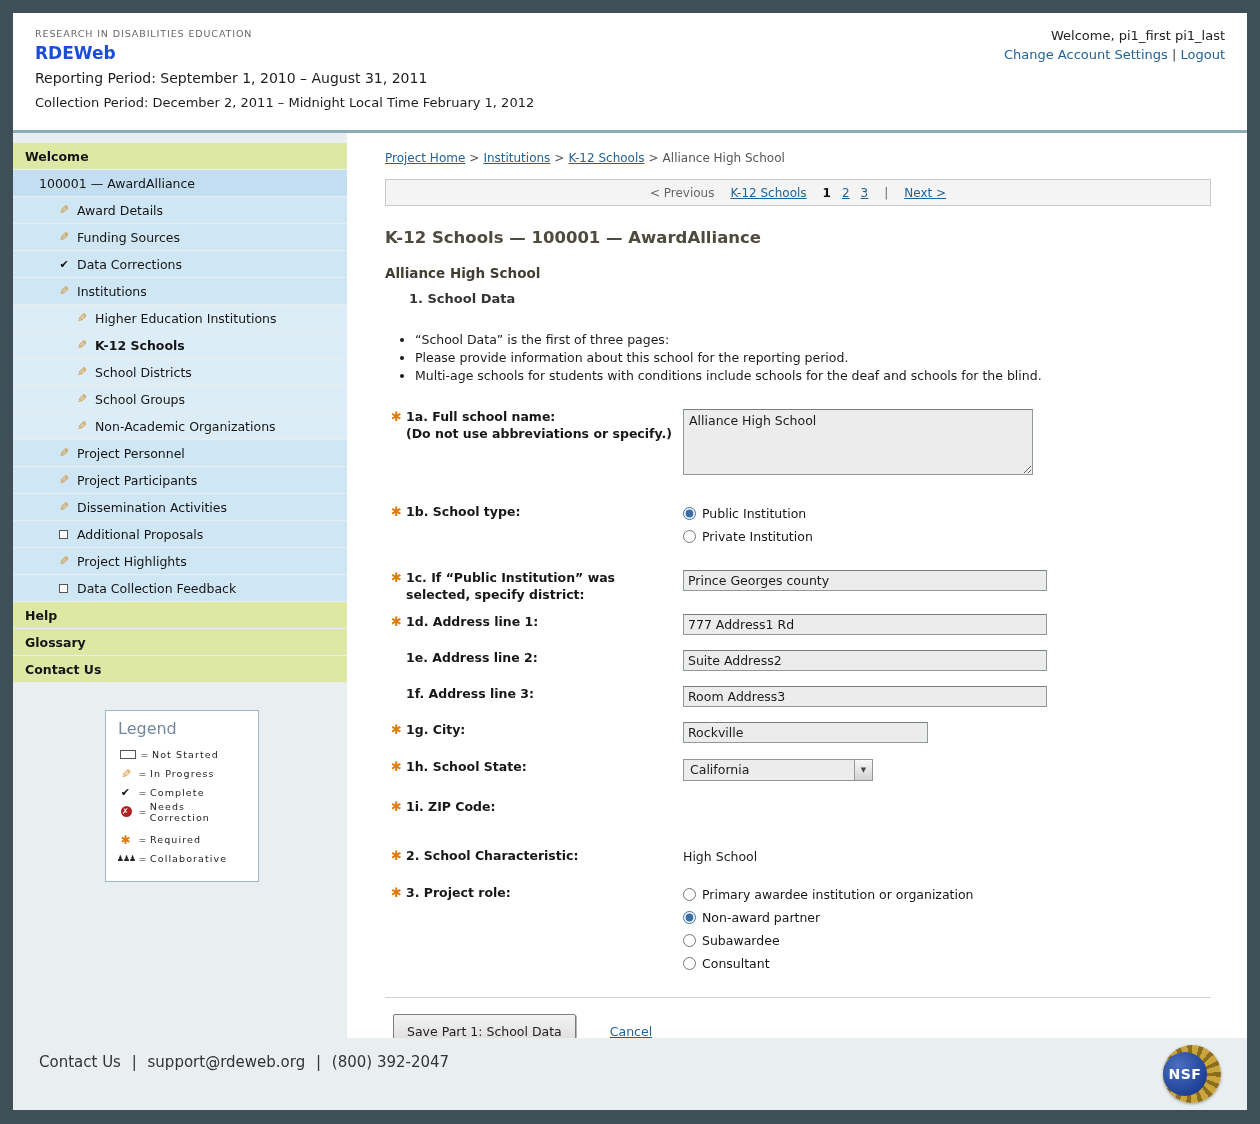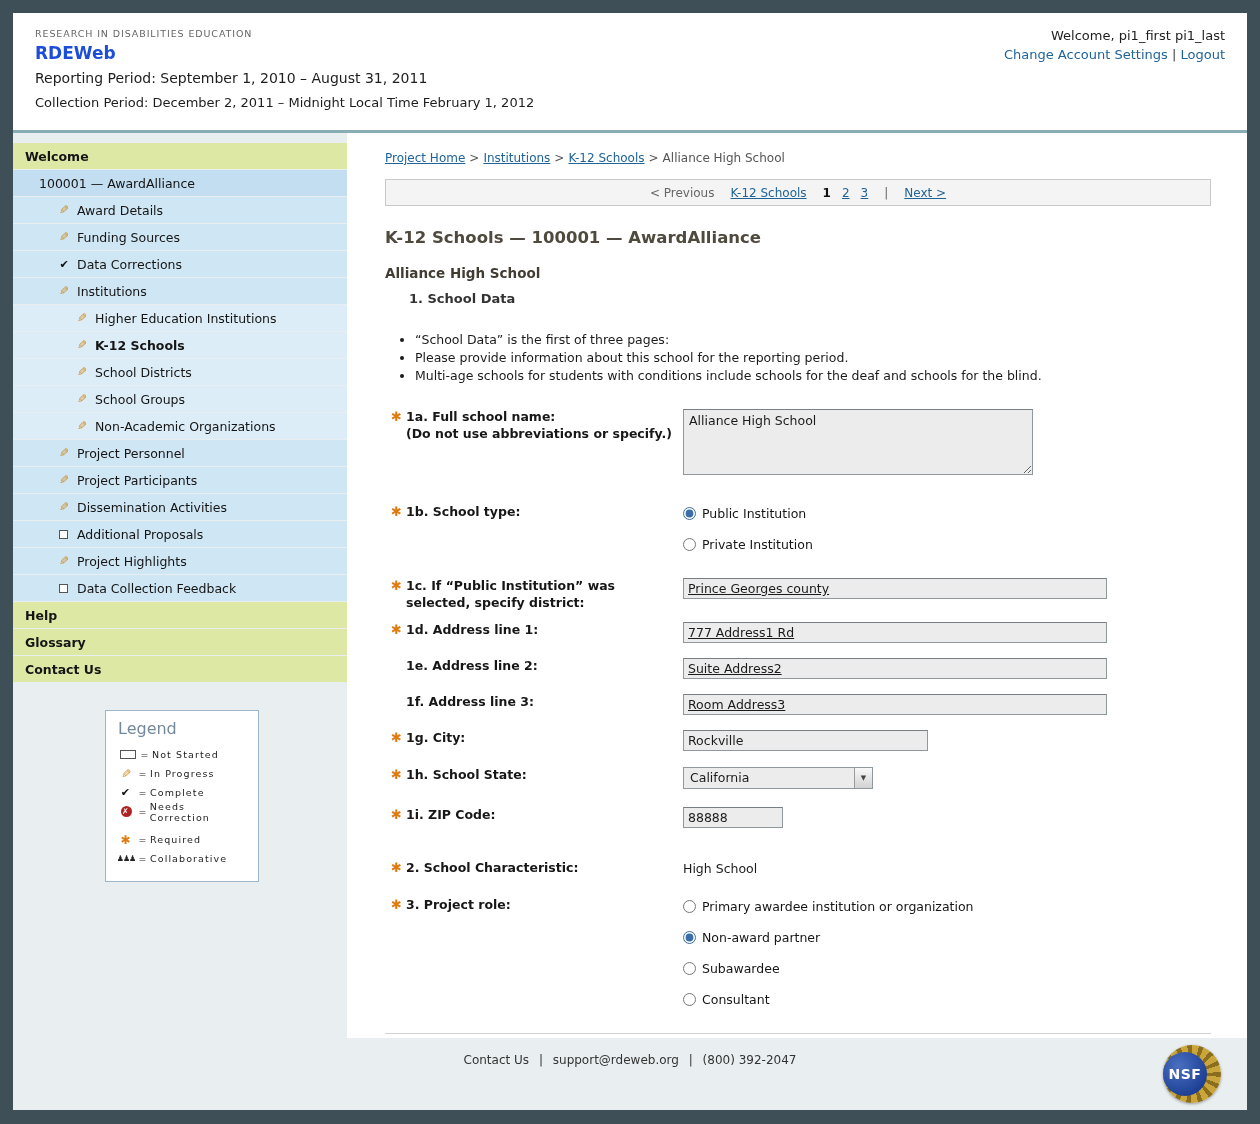--- a/index.html
+++ b/index.html
@@ -81,46 +81,46 @@
   .bullets li{margin-bottom:3px;}
 
   
   .form{margin:26px 0 0 6px;font-size:12.5px;}
   .form-row{display:flex;margin-bottom:15px;}
   .lbl{width:292px;flex:0 0 292px;display:flex;align-items:flex-start;}
   .req{width:15px;flex:0 0 15px;color:var(--required);font-weight:bold;font-size:13px;line-height:1.3;}
   .lbl-text{font-weight:bold;color:#171717;line-height:1.35;}
   .ctrl{flex:1 1 auto;}
   .txt{height:21px;background:#ececec;border:1px solid #8f989b;border-top-color:#767f82;font-size:12.5px;font-family:inherit;padding:1px 4px;color:#1b1b1b;}
-  .w-lg{width:424px;text-decoration:underline;} .w-md{width:245px;} .w-sm{width:100px;}
+  .w-lg{width:364px;} .w-md{width:245px;} .w-sm{width:100px;}
   .school-textarea{width:350px;height:66px;background:#ececec;border:1px solid #8f989b;border-top-color:#767f82;font-size:12.5px;font-family:inherit;padding:3px 5px;color:#1b1b1b;resize:both;}
   .row-1a{margin-bottom:26px;}
   .row-1b{margin-bottom:24px;}
   .row-1c{margin-bottom:10px;}
   .row-1g{margin-bottom:16px;}
   .row-1h{margin-bottom:18px;}
   .row-1i{margin-bottom:32px;}
   .row-2{margin-bottom:20px;}
   .row-3{margin-bottom:6px;}
-  .radio-stack{display:flex;flex-direction:column;gap:12px;}
+  .radio-stack{display:flex;flex-direction:column;gap:4px;}
   .radio-row{display:flex;align-items:center;height:19px;cursor:pointer;font-size:12.5px;color:#161616;}
   .radio-row input{width:13px;height:13px;margin:0 6px 0 0;accent-color:#3a6ea5;}
   .static-value{font-size:12.5px;color:#1b1b1b;padding-top:1px;}
   .fake-select{width:190px;height:22px;background:#ececec;border:1px solid #8f989b;display:flex;align-items:center;cursor:pointer;}
   .fs-value{flex:1;padding:0 6px;font-size:12.5px;color:#1b1b1b;}
   .fs-btn{width:18px;height:100%;background:linear-gradient(#f8f8f8,#d2d2d2);border-left:1px solid #9a9a9a;font-size:7px;color:#444;display:flex;align-items:center;justify-content:center;}
 
   .form-hr{border:none;border-top:1px solid #d2d2d2;margin:24px 0 16px 0;}
   .actions{display:flex;align-items:center;gap:34px;margin-left:8px;}
   .save-btn{font-family:inherit;font-size:12.5px;color:#222;height:36px;padding:0 13px;background:linear-gradient(#f3f3f3,#d8d8d8);border:1px solid #7d7d7d;border-radius:2px;box-shadow:1px 1px 0 #b5b5b5;cursor:pointer;}
   .cancel-link{font-size:12.5px;color:var(--link);text-decoration:underline;cursor:pointer;}
 
   
   .footer{height:72px;flex:0 0 auto;background:var(--sidebar-bg);position:relative;padding:15px 26px 0 26px;}
-  .footer-line1{font-size:12px;color:#333;margin-bottom:9px;text-align:center;}
+  .footer-line1{font-size:15px;color:#333;margin-bottom:9px;}
   .footer-line1 .sep{margin:0 6px;color:#333;}
   .footer-line2{font-size:13px;color:#222;}
   .nsf-logo{position:absolute;top:7px;right:26px;width:58px;height:58px;border-radius:50%;
     background:repeating-conic-gradient(#c9a53c 0deg 14deg,#8a6d1d 14deg 24deg);
     display:flex;align-items:center;justify-content:flex-start;box-shadow:0 1px 3px rgba(0,0,0,.35);}
   .nsf-globe{width:44px;height:44px;border-radius:50%;background:radial-gradient(circle at 35% 32%,#4a6fc0,#1c3f94 75%);
     color:#fff;font-weight:bold;font-size:14px;letter-spacing:.5px;display:flex;align-items:center;justify-content:center;}
 </style>
 </head>
 <body>
@@ -418,23 +418,20 @@
               <span class="fs-btn">▼</span>
             </div>
           </div>
         </div>
 
         <div class="form-row row-1i">
           <div class="lbl">
             <span class="req">✱</span>
             <div class="lbl-text">1i. ZIP Code:</div>
           </div>
-          <div class="ctrl">
-            <input class="txt w-sm" value="88888" style="">
-          </div>
         </div>
 
         <div class="form-row row-2">
           <div class="lbl">
             <span class="req">✱</span>
             <div class="lbl-text">2. School Characteristic:</div>
           </div>
           <div class="ctrl">
             <div class="static-value">High School</div>
           </div>

